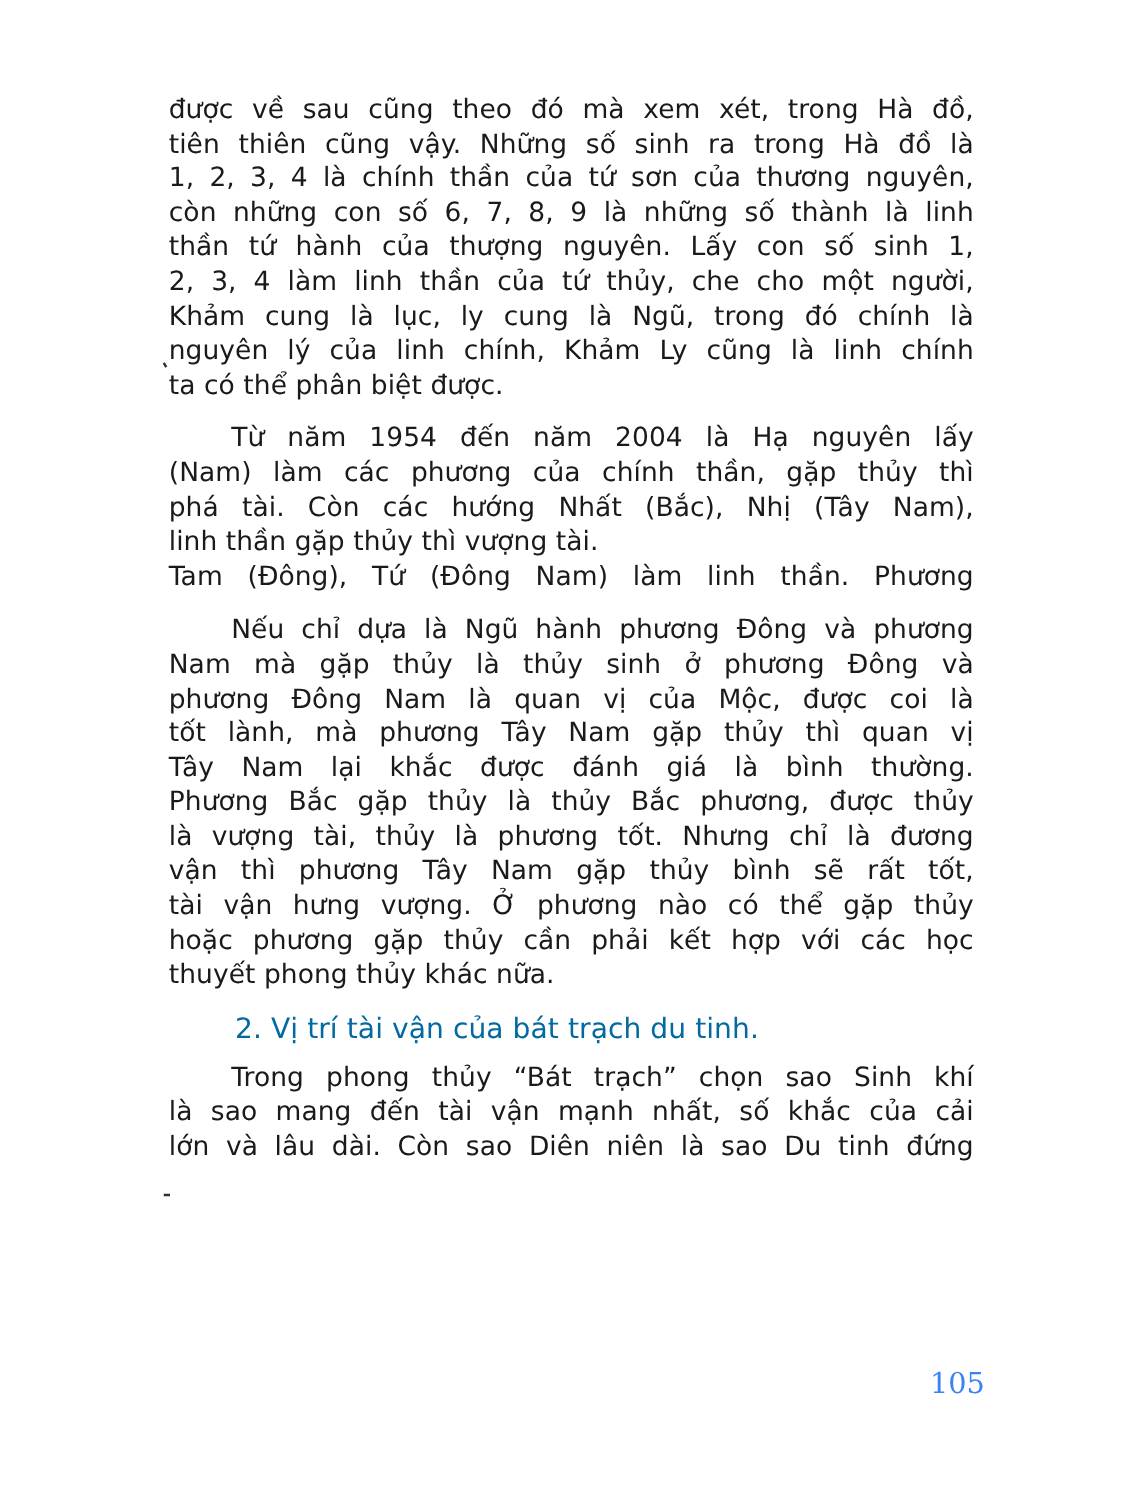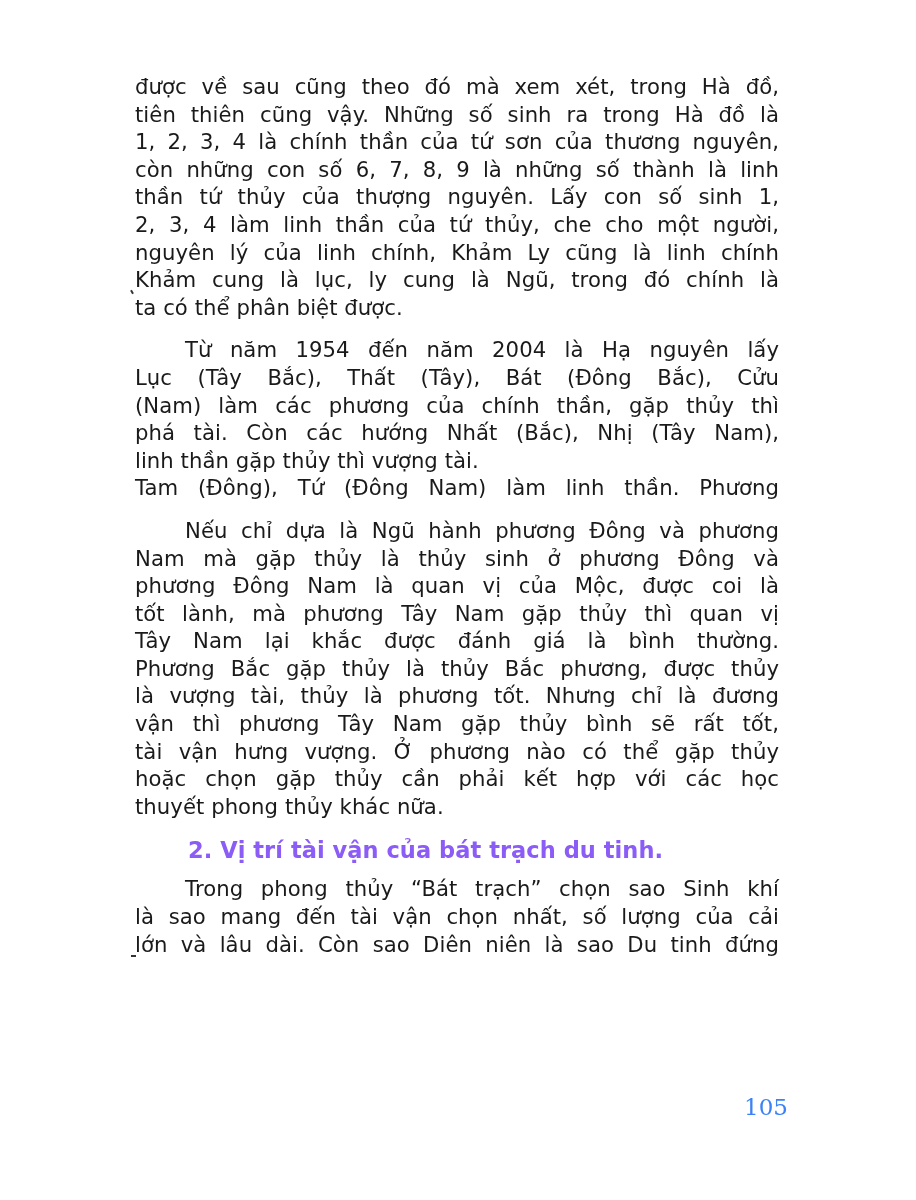--- a/index.html
+++ b/index.html
@@ -54,25 +54,25 @@
     }
     .line.last .line-inner {
       text-align-last: left;
     }
     .first-line {
       padding-left: 50px;
       box-sizing: border-box;
     }
     .heading {
       font-family: "DejaVu Sans", sans-serif;
-      font-weight: bold;
+      font-weight: normal;
       font-size: 22.5px;
       line-height: 30px;
       margin: 9px 0 10px 53px;
-      color: #8b5cf6;
+      color: #0369a1;
     }
     .page-number {
       position: absolute;
       left: 744px;
       top: 1094px;
       font-family: "DejaVu Serif", serif;
       font-size: 23px;
       color: #3b82f6;
     }
     .stray-mark {
@@ -101,55 +101,54 @@
   <div class="stray-tick"></div>
   <div class="stray-mark"></div>
 
   <div class="text-block">
 
     <div class="para">
       <span class="line"><span class="line-inner">được về sau cũng theo đó mà xem xét, trong Hà đồ,</span></span>
       <span class="line"><span class="line-inner">tiên thiên cũng vậy. Những số sinh ra trong Hà đồ là</span></span>
       <span class="line"><span class="line-inner">1, 2, 3, 4 là chính thần của tứ sơn của thương nguyên,</span></span>
       <span class="line"><span class="line-inner">còn những con số 6, 7, 8, 9 là những số thành là linh</span></span>
-      <span class="line"><span class="line-inner">thần tứ thủy của thượng nguyên. Lấy con số sinh 1,</span></span>
+      <span class="line"><span class="line-inner">thần tứ hành của thượng nguyên. Lấy con số sinh 1,</span></span>
       <span class="line"><span class="line-inner">2, 3, 4 làm linh thần của tứ thủy, che cho một người,</span></span>
+      <span class="line"><span class="line-inner">Khảm cung là lục, ly cung là Ngũ, trong đó chính là</span></span>
       <span class="line"><span class="line-inner">nguyên lý của linh chính, Khảm Ly cũng là linh chính</span></span>
-      <span class="line"><span class="line-inner">Khảm cung là lục, ly cung là Ngũ, trong đó chính là</span></span>
       <span class="line last"><span class="line-inner">ta có thể phân biệt được.</span></span>
     </div>
 
     <div class="para">
       <span class="line"><span class="line-inner first-line">Từ năm 1954 đến năm 2004 là Hạ nguyên lấy</span></span>
-      <span class="line"><span class="line-inner">Lục (Tây Bắc), Thất (Tây), Bát (Đông Bắc), Cửu</span></span>
       <span class="line"><span class="line-inner">(Nam) làm các phương của chính thần, gặp thủy thì</span></span>
       <span class="line"><span class="line-inner">phá tài. Còn các hướng Nhất (Bắc), Nhị (Tây Nam),</span></span>
       <span class="line last"><span class="line-inner">linh thần gặp thủy thì vượng tài.</span></span>
       <span class="line"><span class="line-inner">Tam (Đông), Tứ (Đông Nam) làm linh thần. Phương</span></span>
     </div>
 
     <div class="para">
       <span class="line"><span class="line-inner first-line">Nếu chỉ dựa là Ngũ hành phương Đông và phương</span></span>
       <span class="line"><span class="line-inner">Nam mà gặp thủy là thủy sinh ở phương Đông và</span></span>
       <span class="line"><span class="line-inner">phương Đông Nam là quan vị của Mộc, được coi là</span></span>
       <span class="line"><span class="line-inner">tốt lành, mà phương Tây Nam gặp thủy thì quan vị</span></span>
       <span class="line"><span class="line-inner">Tây Nam lại khắc được đánh giá là bình thường.</span></span>
       <span class="line"><span class="line-inner">Phương Bắc gặp thủy là thủy Bắc phương, được thủy</span></span>
       <span class="line"><span class="line-inner">là vượng tài, thủy là phương tốt. Nhưng chỉ là đương</span></span>
       <span class="line"><span class="line-inner">vận thì phương Tây Nam gặp thủy bình sẽ rất tốt,</span></span>
       <span class="line"><span class="line-inner">tài vận hưng vượng. Ở phương nào có thể gặp thủy</span></span>
-      <span class="line"><span class="line-inner">hoặc chọn gặp thủy cần phải kết hợp với các học</span></span>
+      <span class="line"><span class="line-inner">hoặc phương gặp thủy cần phải kết hợp với các học</span></span>
       <span class="line last"><span class="line-inner">thuyết phong thủy khác nữa.</span></span>
     </div>
 
     <div class="heading">2. Vị trí tài vận của bát trạch du tinh.</div>
 
     <div class="para">
       <span class="line"><span class="line-inner first-line">Trong phong thủy “Bát trạch” chọn sao Sinh khí</span></span>
-      <span class="line"><span class="line-inner">là sao mang đến tài vận chọn nhất, số lượng của cải</span></span>
+      <span class="line"><span class="line-inner">là sao mang đến tài vận mạnh nhất, số khắc của cải</span></span>
       <span class="line"><span class="line-inner">lớn và lâu dài. Còn sao Diên niên là sao Du tinh đứng</span></span>
     </div>
 
   </div>
 
   <div class="page-number">105</div>
 
 </div>
 
 </body></html>

